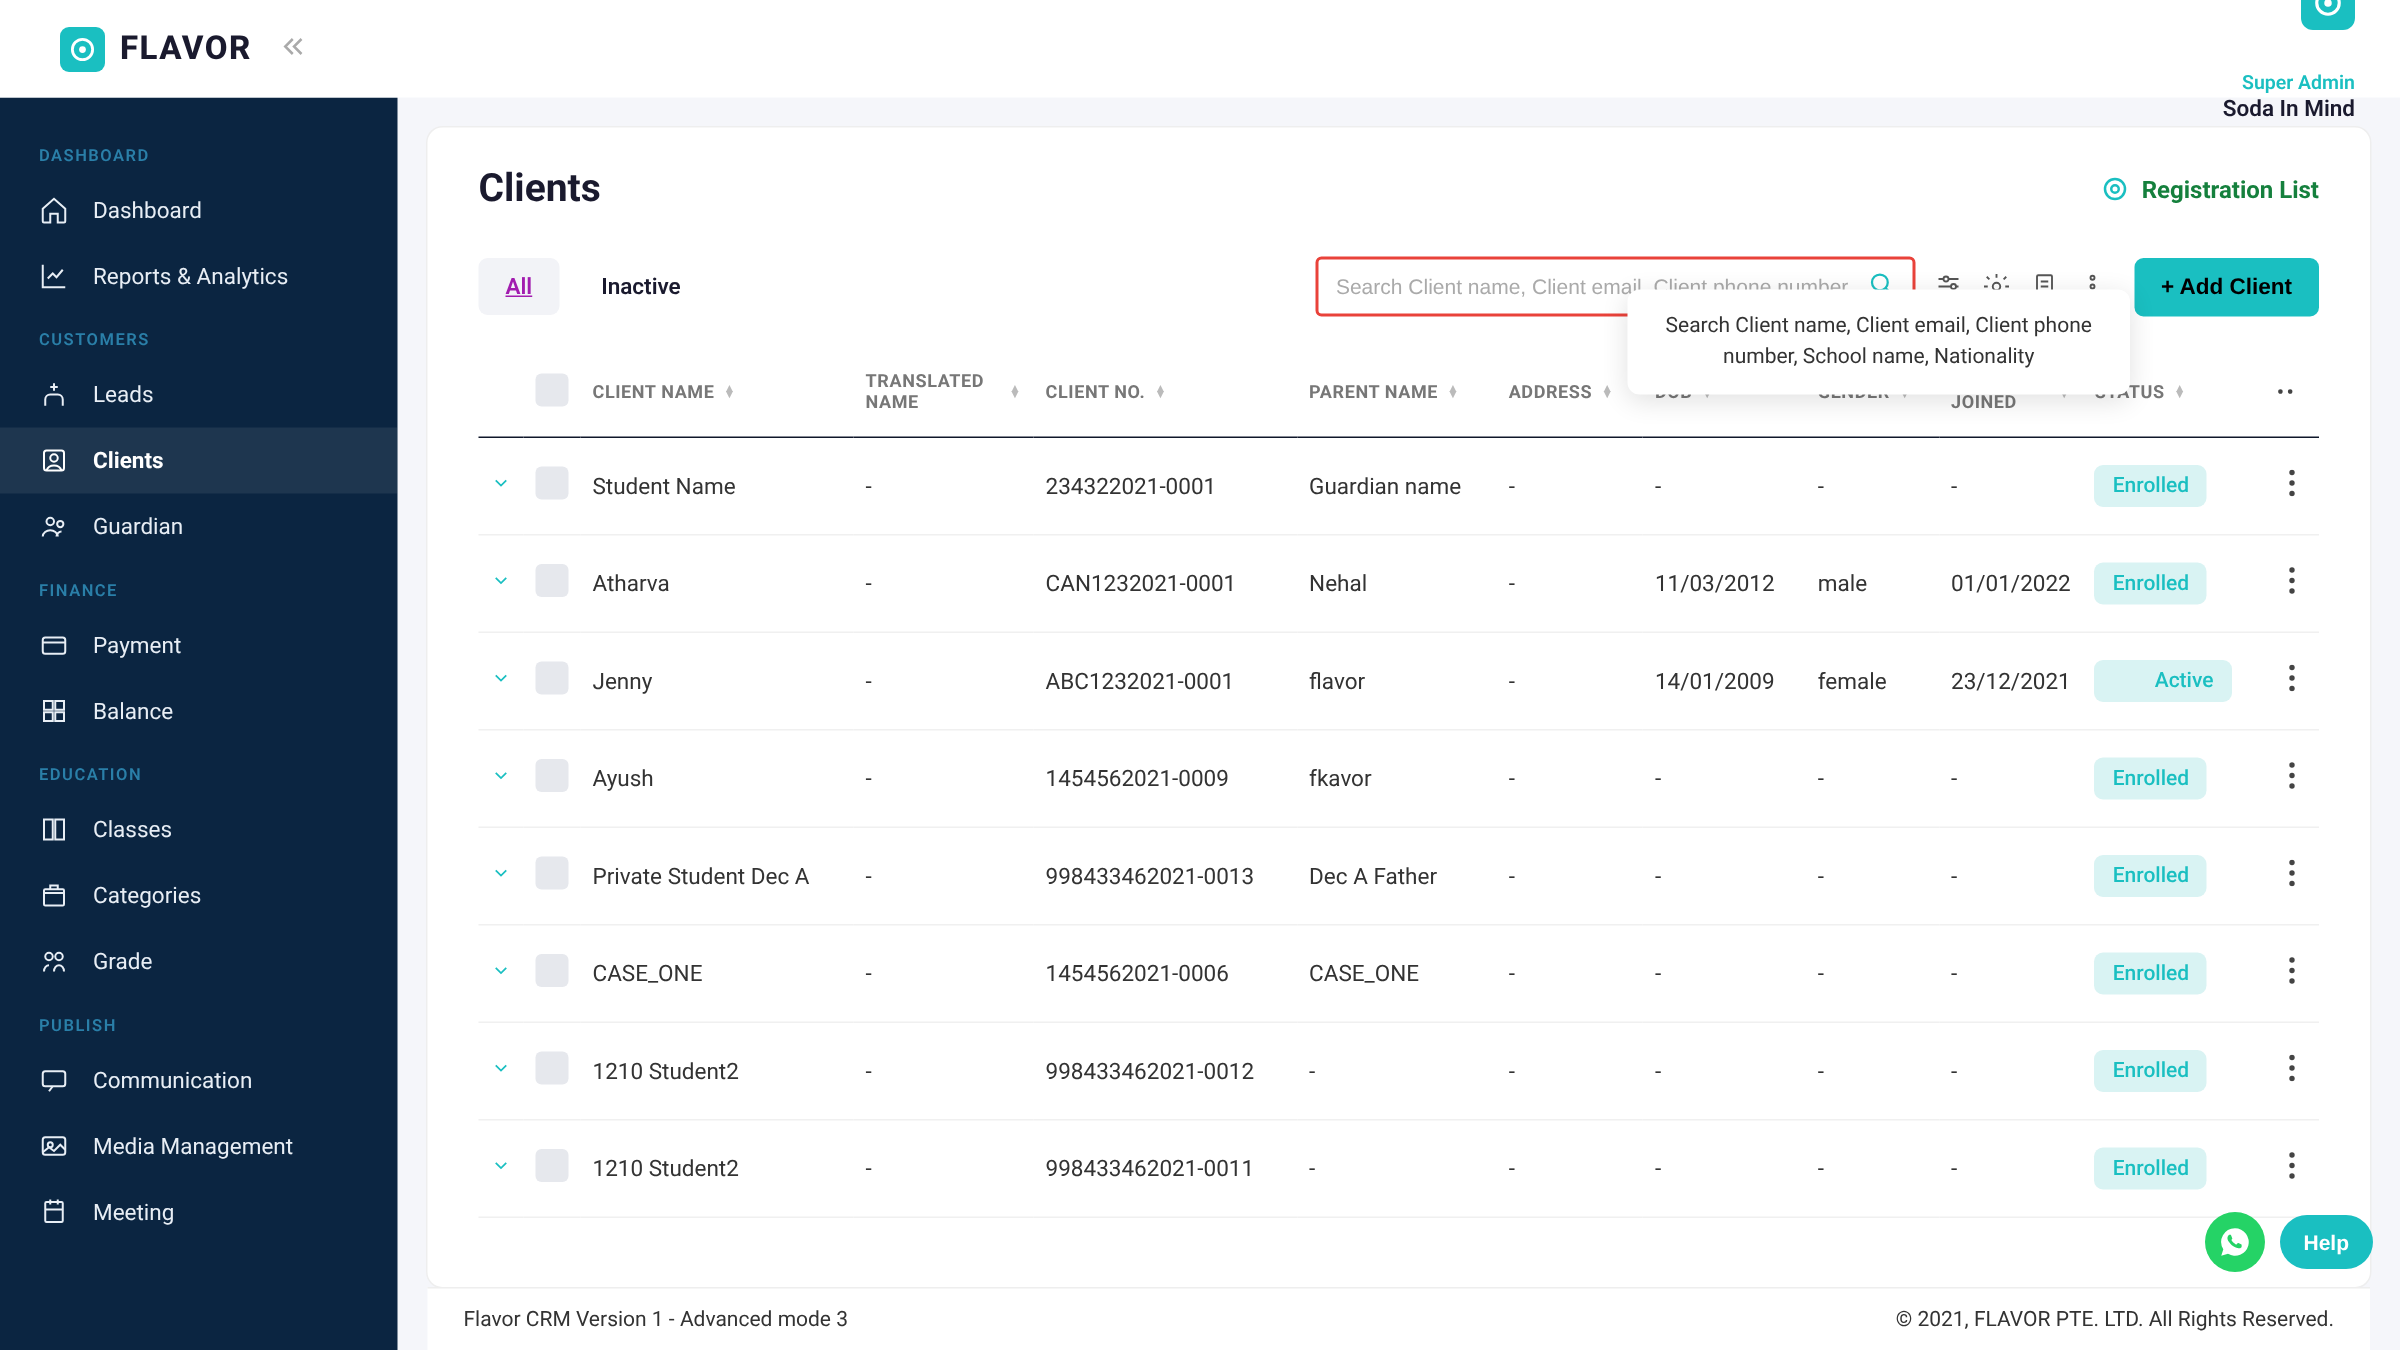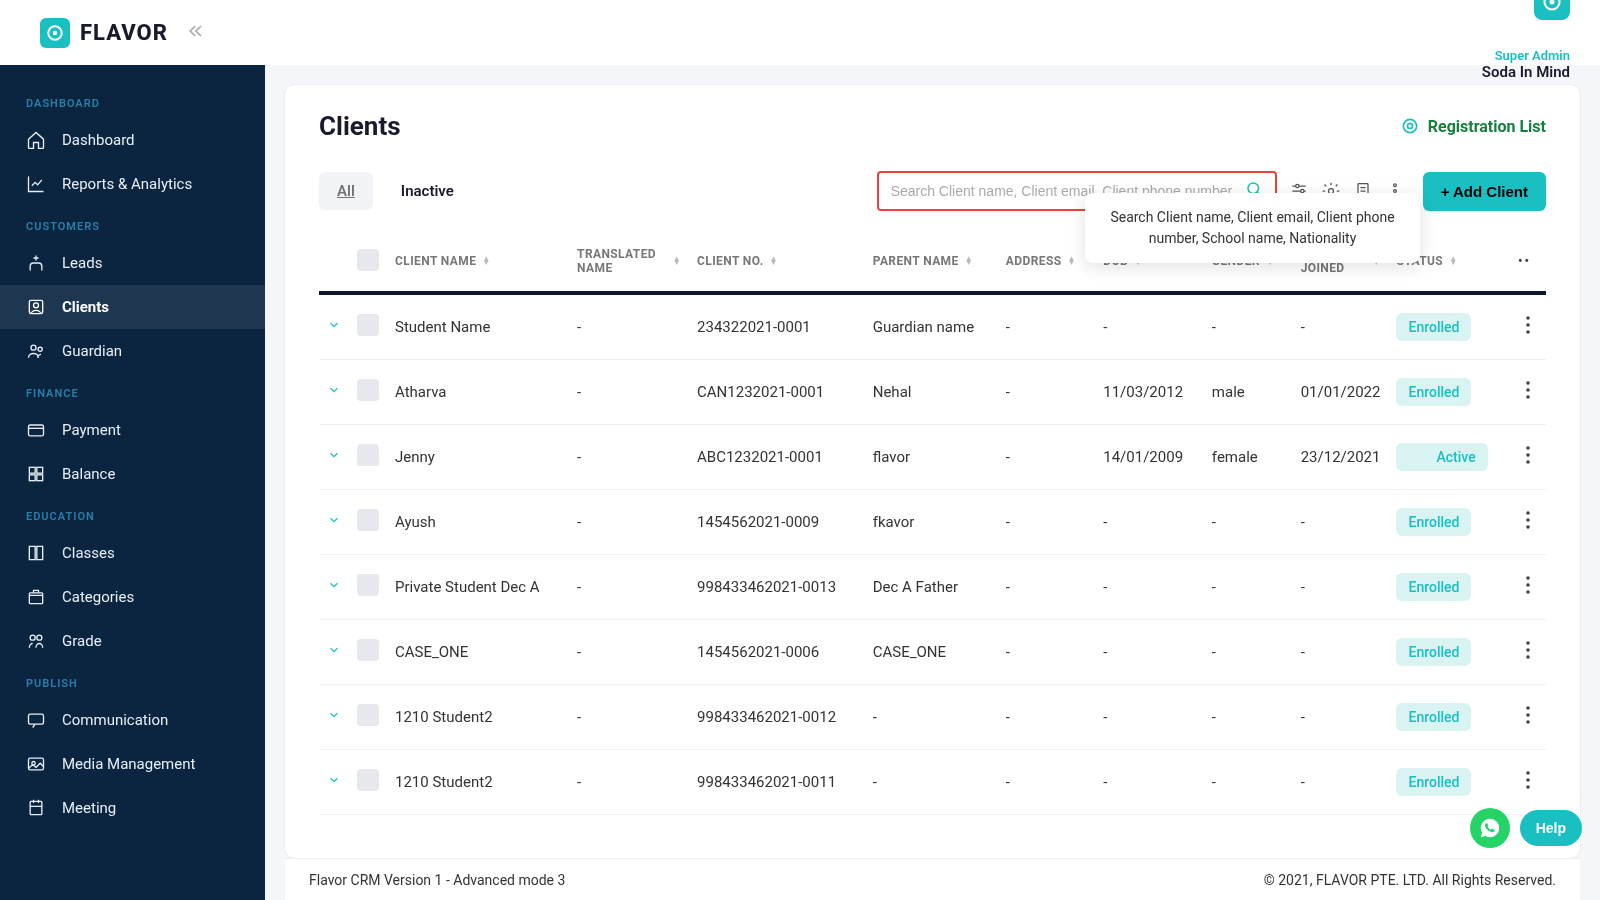--- a/index.html
+++ b/index.html
@@ -29,33 +29,33 @@
 .nav-icon svg { width: 100%; height: 100%; stroke: currentColor; fill: none; stroke-width: 1.6; }
 .main { flex: 1; display: flex; flex-direction: column; overflow: hidden; padding: 20px 20px 0; position: relative; }
 .card { background: #fff; border-radius: 10px; flex: 1; display: flex; flex-direction: column; overflow: hidden; box-shadow: 0 0 0 1px #eee; }
 .card-head { display: flex; align-items: center; justify-content: space-between; padding: 26px 34px 10px; }
 .page-title { font-size: 26px; font-weight: 700; color: #1a1a2e; }
 .reg-link { display: flex; align-items: flex-end; gap: 8px; color: #15803d; font-weight: 700; font-size: 16px; cursor: pointer; }
 .reg-link svg { width: 20px; height: 20px; stroke: #1abfc1; fill: none; stroke-width: 2; }
 .toolbar { display: flex; align-items: center; padding: 20px 34px; gap: 12px; }
 .tabs { display: flex; gap: 10px; margin-right: auto; }
 .tab { padding: 10px 18px; border-radius: 6px; font-weight: 600; cursor: pointer; font-size: 15px; }
-.tab.active { background: #f2f3f7; color: #737373; text-decoration: underline; }
+.tab.active { background: #f2f3f7; color: #a21caf; text-decoration: underline; }
 .tab.inactive { color: #1a1a2e; }
 .search-wrap { position: relative; width: 400px; border: 2px solid #e9423a; border-radius: 4px; display: flex; align-items: center; padding: 0 12px; height: 40px; }
 .search-input { border: none; outline: none; flex: 1; font-size: 14px; color: #333; background: transparent; }
 .search-input::placeholder { color: #aaa; }
 .search-ico svg { width: 18px; height: 18px; stroke: #1abfc1; fill: none; stroke-width: 2; }
 .tool-icon { width: 20px; height: 20px; color: #555; cursor: pointer; display: flex; align-items: center; justify-content: center; }
 .tool-icon svg { width: 100%; height: 100%; stroke: currentColor; fill: none; stroke-width: 1.5; }
 .add-btn { background: #1abfc1; color: #000000; border: none; padding: 11px 18px; border-radius: 6px; font-weight: 700; font-size: 15px; cursor: pointer; margin-left: 6px; }
 .tooltip { position: absolute; top: 128px; right: 180px; width: 335px; background: #fff; border-radius: 8px; box-shadow: 0 4px 18px rgba(0,0,0,0.12); padding: 14px 18px; font-size: 14px; color: #333; text-align: center; line-height: 1.5; z-index: 10; }
 .table-wrap { flex: 1; overflow: auto; padding: 0 34px; }
 table { width: 100%; border-collapse: collapse; }
-thead th { text-align: left; font-size: 12px; font-weight: 700; color: #777; letter-spacing: 0.4px; padding: 16px 8px; text-transform: uppercase; border-bottom: 4px solid #0f172a; white-space: normal; }
+thead th { text-align: left; font-size: 12px; font-weight: 700; color: #777; letter-spacing: 0.4px; padding: 16px 8px; text-transform: uppercase; border-bottom: 1px solid #0f172a; white-space: normal; }
 .th-inner { display: flex; align-items: center; gap: 6px; }
 .sort { display: inline-flex; flex-direction: column; line-height: 4px; font-size: 8px; color: #bbb; }
 tbody td { padding: 18px 8px; font-size: 15px; color: #333; border-bottom: 1px solid #f0f0f0; vertical-align: middle; }
 .expand-cell { width: 28px; }
 .expand-ico svg { width: 14px; height: 14px; stroke: #1abfc1; fill: none; stroke-width: 2; }
 .chk { width: 22px; height: 22px; background: #e6e8ed; border-radius: 4px; display: inline-block; }
 .badge { display: inline-block; padding: 6px 12px; border-radius: 6px; font-size: 14px; font-weight: 500; }
 .badge.enrolled { background: #d9f3f3; color: #1abfc1; }
 .badge.active { background: #d9f3f3; color: #1abfc1; padding-left: 40px; }
 .row-menu svg { width: 4px; height: 18px; fill: #444; }

